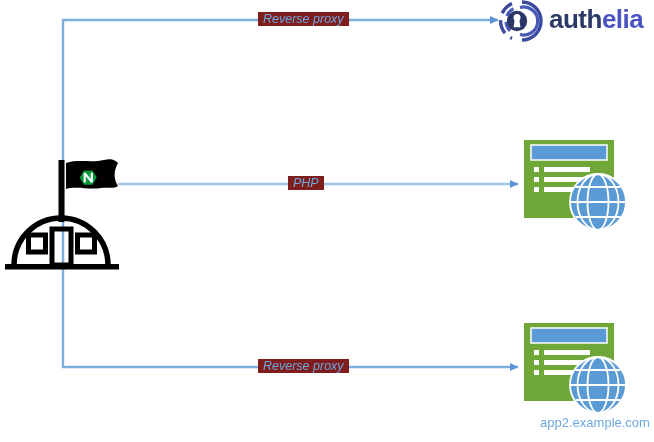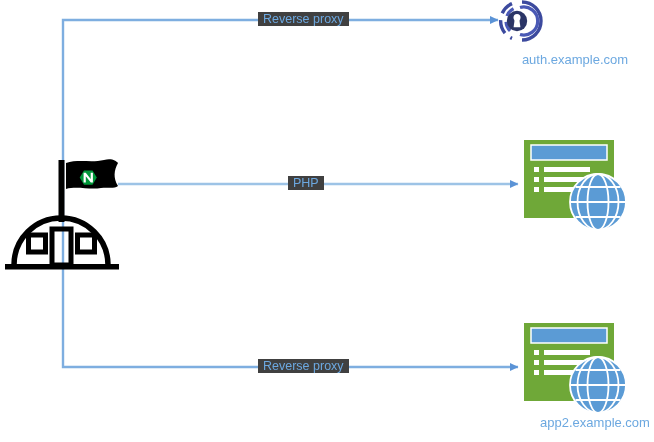--- a/index.html
+++ b/index.html
@@ -21,24 +21,25 @@
     position: absolute;
     left: 0;
     top: 0;
     width: 654px;
     height: 442px;
   }
   .edge-label {
     position: absolute;
     font-size: 12.5px;
     color: #6ca8e0;
-    background: #404040;
+    background: #7f1d1d;
     padding: 0 5px;
     white-space: nowrap;
     line-height: 14px;
+    font-style: italic;
   }
   .node-caption {
     position: absolute;
     font-size: 13px;
     color: #6ca8e0;
     white-space: nowrap;
     text-align: center;
     line-height: 15px;
   }
   .wordmark {
@@ -148,22 +149,24 @@
         <ellipse cx="598" cy="385" rx="28" ry="28"></ellipse>
         <ellipse cx="598" cy="385" rx="10.5" ry="28"></ellipse>
         <ellipse cx="598" cy="385" rx="20.5" ry="28"></ellipse>
         <line x1="570" y1="385" x2="626" y2="385"></line>
         <line x1="575.5" y1="370" x2="620.5" y2="370"></line>
         <line x1="575.5" y1="400" x2="620.5" y2="400"></line>
       </g>
     </g>
   </svg>
 
+  <div class="wordmark" style="left:549px; top:5px;">
+    <span class="seg-a">auth</span><span class="seg-b">elia</span>
+  </div>
 
-  <div class="node-caption" style="left:495px; top:52px; width:160px;">auth.example.com</div>
 
 
   <div class="node-caption" style="left:515px; top:415px; width:160px;">app2.example.com</div>
 
   <div class="edge-label" style="left:258px; top:12px;">Reverse proxy</div>
 
   <div class="edge-label" style="left:288px; top:176px;">PHP</div>
 
   <div class="edge-label" style="left:258px; top:359px;">Reverse proxy</div>
 

